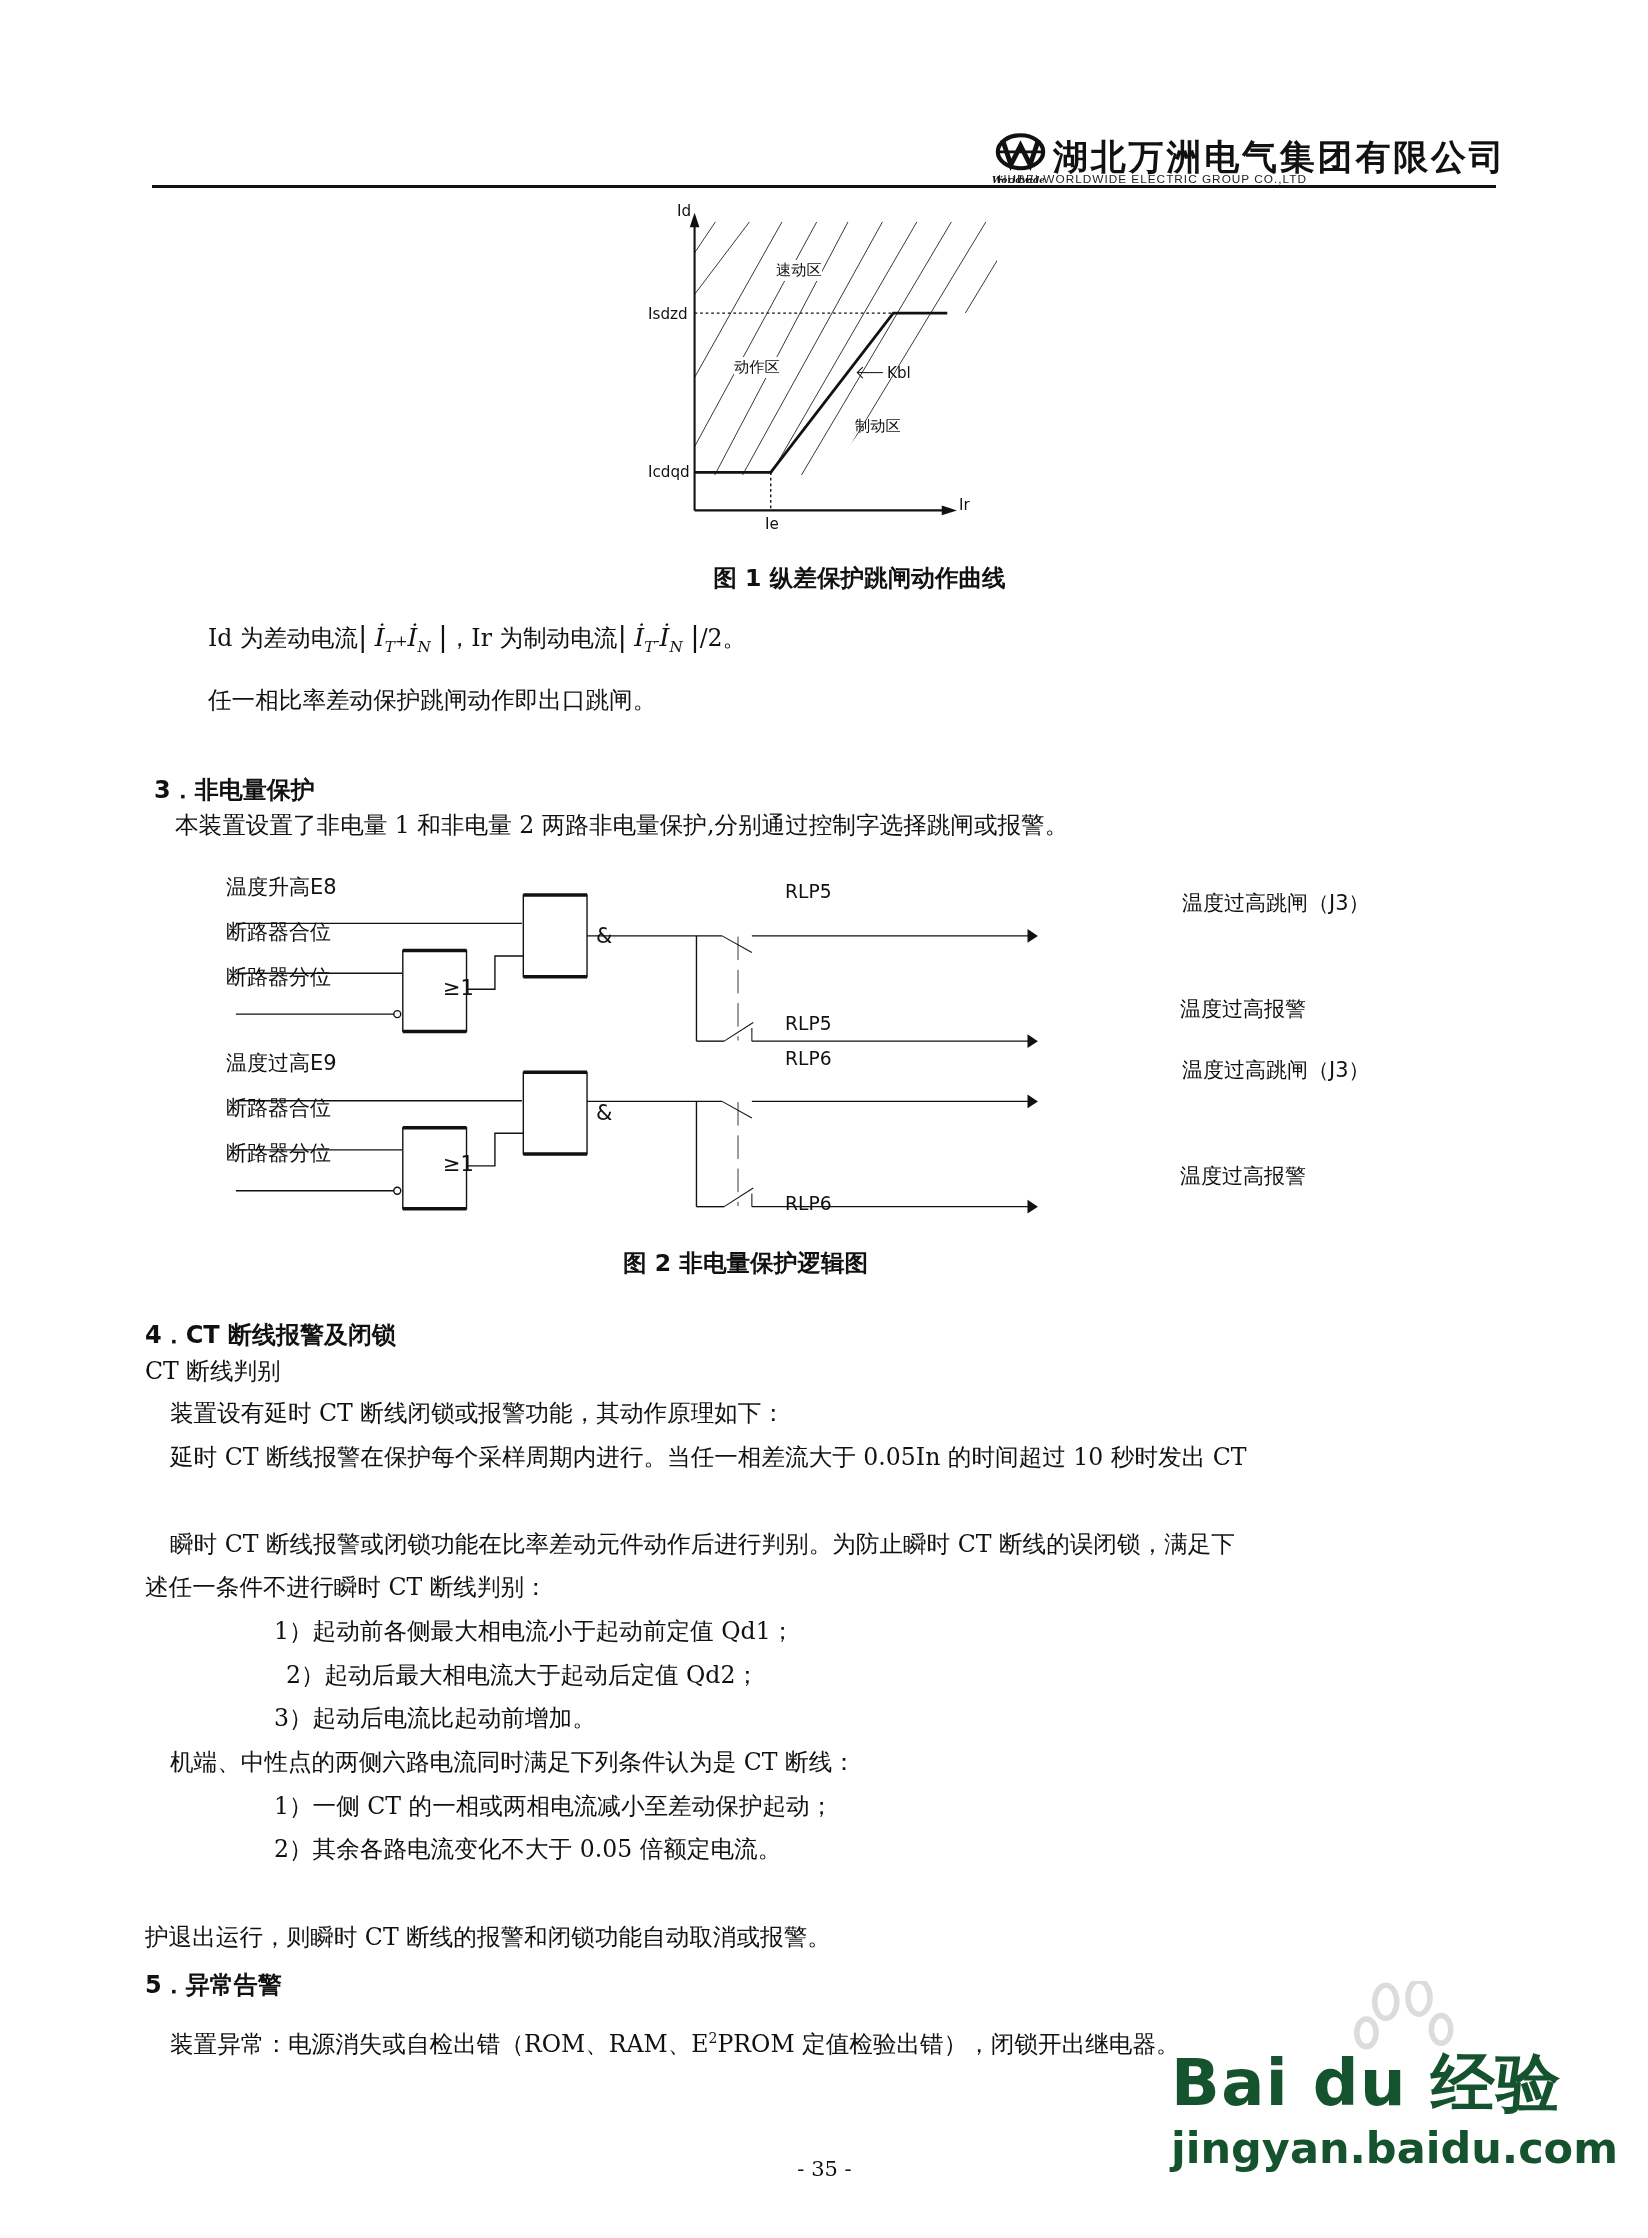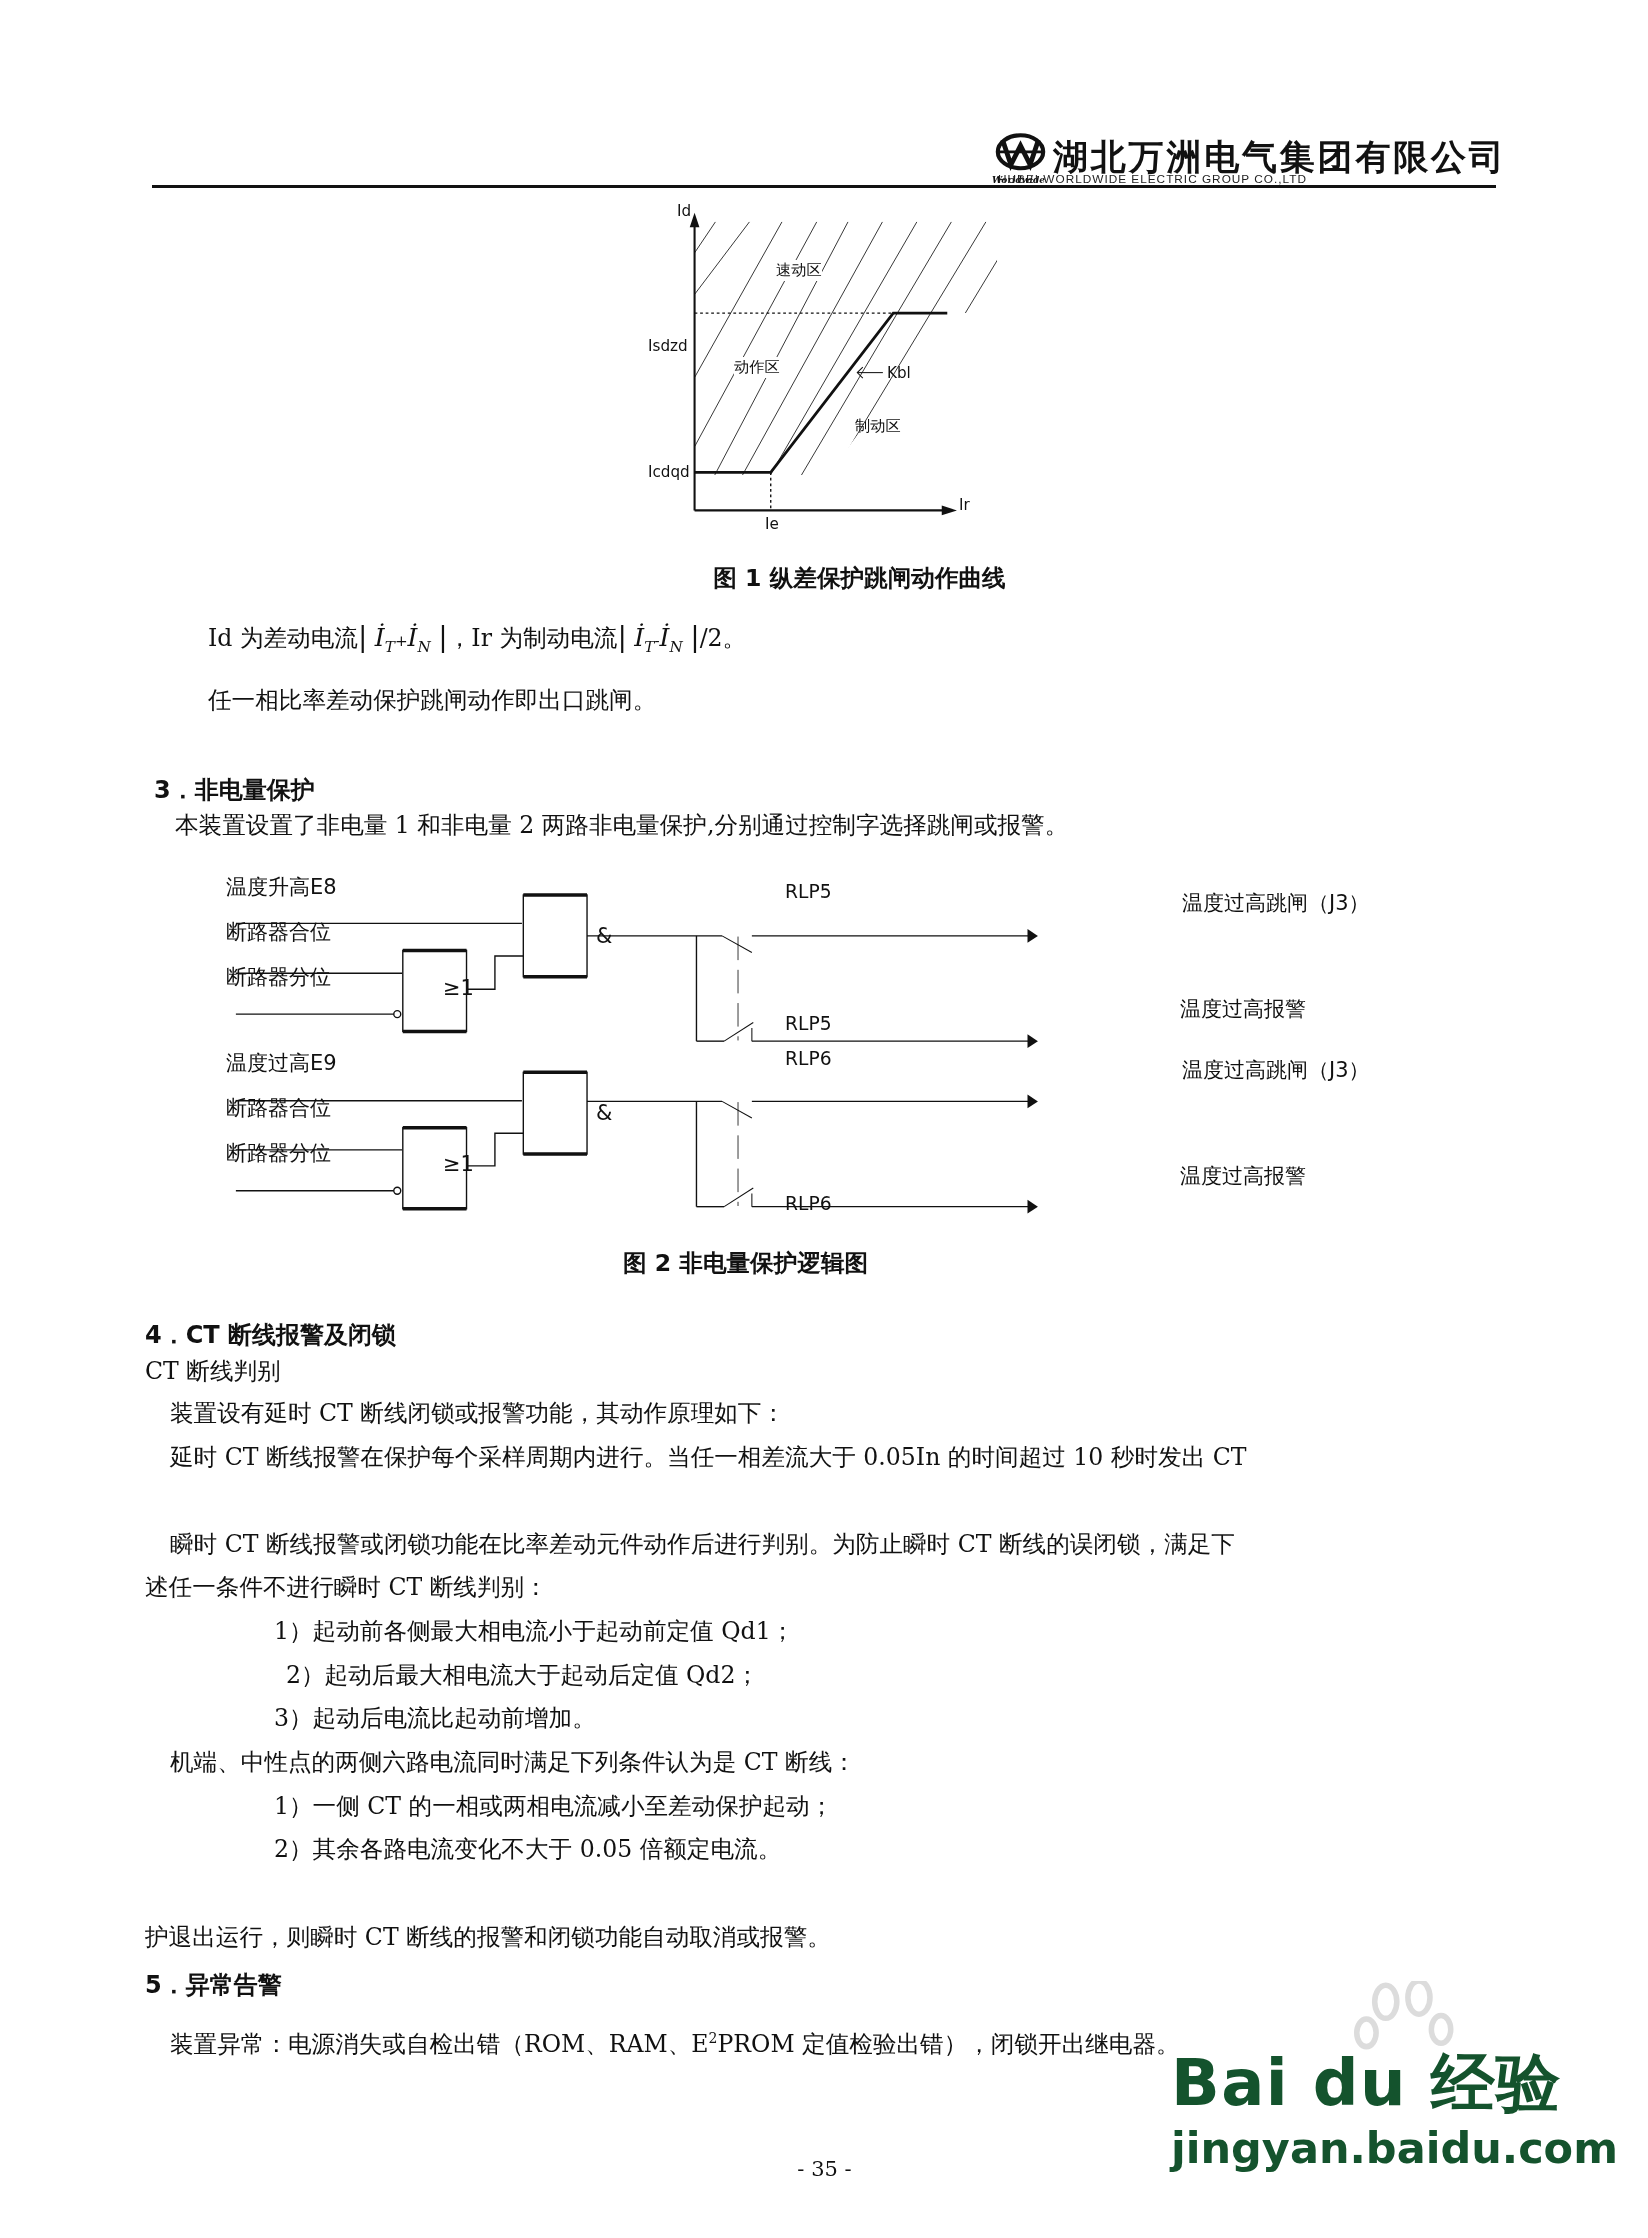--- a/index.html
+++ b/index.html
@@ -63,21 +63,21 @@
     <line x1="193" y1="402" x2="193" y2="457" stroke="#111" stroke-width="2" stroke-dasharray="4,4"></line>
 
     <polyline points="83,402 193,402 370,172 448,172" fill="none" stroke="#111" stroke-width="4"></polyline>
 
     <line x1="318" y1="258" x2="355" y2="258" stroke="#111" stroke-width="1.5"></line>
     <polyline points="326,250 318,258 326,266" fill="none" stroke="#111" stroke-width="1.5"></polyline>
   </svg>
 
   <div class="abs graph-text" style="left:677px;top:202px;font-size:15.2px;">Id</div>
   <div class="abs graph-text" style="left:959px;top:496px;font-size:15.2px;">Ir</div>
-  <div class="abs graph-text" style="left:648px;top:305px;margin-top:32px;">Isdzd</div>
+  <div class="abs graph-text" style="left:648px;top:305px;">Isdzd</div>
   <div class="abs graph-text" style="left:648px;top:463px;">Icdqd</div>
   <div class="abs graph-text" style="left:765px;top:515px;">Ie</div>
   <div class="abs graph-text" style="left:776px;top:260px;background:#fff;">速动区</div>
   <div class="abs graph-text" style="left:734px;top:357px;background:#fff;">动作区</div>
   <div class="abs graph-text" style="left:855px;top:416px;">制动区</div>
   <div class="abs graph-text" style="left:887px;top:364px;">Kbl</div>
 
   <div class="abs caption" style="left:0;width:1649px;text-align:center;top:562px;padding-right:14px;box-sizing:border-box;margin-left:42px;">图 1  纵差保护跳闸动作曲线</div>
 
   <div class="abs body" style="left:208px;top:623px;">

